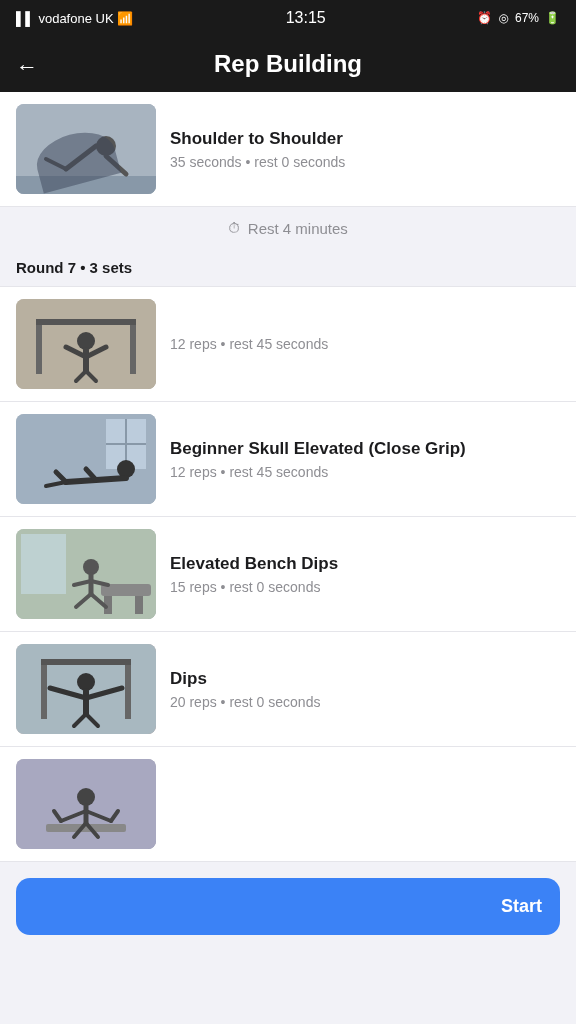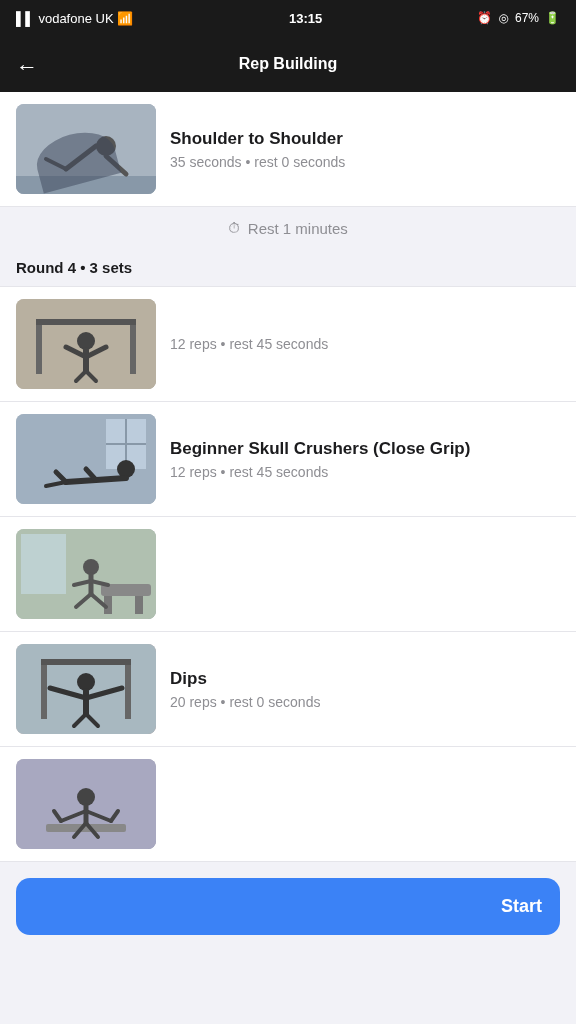--- a/index.html
+++ b/index.html
@@ -19,42 +19,42 @@
       color: #fff;
       display: flex;
       justify-content: space-between;
       align-items: center;
       padding: 6px 16px;
       font-size: 13px;
       font-weight: 500;
       height: 36px;
     }
     .status-left { display: flex; align-items: center; gap: 4px; }
-    .status-center { font-weight: 700; font-size: 13px; }
+    .status-center { font-weight: 400; font-size: 16px; }
     .status-right { display: flex; align-items: center; gap: 6px; font-size: 12px; }
 
     
     .header {
       background: #1a1a1a;
       color: #fff;
       display: flex;
       align-items: center;
       padding: 10px 16px;
       height: 56px;
     }
     .back-btn {
       color: #fff;
       font-size: 22px;
       cursor: pointer;
       margin-right: 12px;
       font-weight: 300;
       line-height: 1;
     }
     .header-title {
-      font-size: 16px;
+      font-size: 24px;
       font-weight: 700;
       flex: 1;
       text-align: center;
       margin-right: 34px;
     }
 
     
     .content {
       background: #0369a1;
     }
@@ -203,25 +203,25 @@
       </svg>
     </div>
     <div class="exercise-info">
       <div class="exercise-name">Shoulder to Shoulder</div>
       <div class="exercise-meta">35 seconds • rest 0 seconds</div>
     </div>
   </div>
 
   <div class="rest-banner">
     <span>⏱</span>
-    <span>Rest 1 minutes</span>
+    <span>Rest 4 minutes</span>
   </div>
 
   <div class="round-header">
-    <span>Round 4 • 3 sets</span>
+    <span>Round 7 • 3 sets</span>
   </div>
 
   <div class="exercise-item">
     <div class="exercise-thumb thumb-2">
       <svg width="140" height="90" viewBox="0 0 140 90" xmlns="http://www.w3.org/2000/svg">
         <rect width="140" height="90" fill="#b8b0a0"></rect>
 
         <rect x="20" y="20" width="6" height="55" fill="#666"></rect>
         <rect x="114" y="20" width="6" height="55" fill="#666"></rect>
         <rect x="20" y="20" width="100" height="6" fill="#555"></rect>
@@ -249,21 +249,21 @@
         <line x1="90" y1="30" x2="130" y2="30" stroke="#8898a8" stroke-width="2"></line>
 
         <ellipse cx="110" cy="55" rx="9" ry="9" fill="#333"></ellipse>
         <line x1="110" y1="64" x2="50" y2="68" stroke="#333" stroke-width="6" stroke-linecap="round"></line>
         <line x1="50" y1="68" x2="40" y2="58" stroke="#333" stroke-width="5" stroke-linecap="round"></line>
         <line x1="50" y1="68" x2="30" y2="72" stroke="#333" stroke-width="4" stroke-linecap="round"></line>
         <line x1="80" y1="66" x2="70" y2="55" stroke="#333" stroke-width="5" stroke-linecap="round"></line>
       </svg>
     </div>
     <div class="exercise-info">
-      <div class="exercise-name">Beginner Skull Crushers (Close Grip)</div>
+      <div class="exercise-name">Beginner Skull Elevated (Close Grip)</div>
       <div class="exercise-meta">12 reps • rest 45 seconds</div>
     </div>
   </div>
 
   <div class="exercise-item">
     <div class="exercise-thumb thumb-4">
       <svg width="140" height="90" viewBox="0 0 140 90" xmlns="http://www.w3.org/2000/svg">
         <rect width="140" height="90" fill="#b0c0b0"></rect>
 
         <rect x="5" y="5" width="45" height="60" fill="#c8dce8" opacity="0.6"></rect>
@@ -272,20 +272,24 @@
         <rect x="88" y="67" width="8" height="18" fill="#777"></rect>
         <rect x="119" y="67" width="8" height="18" fill="#777"></rect>
 
         <ellipse cx="75" cy="38" rx="8" ry="8" fill="#555"></ellipse>
         <line x1="75" y1="46" x2="75" y2="65" stroke="#555" stroke-width="5" stroke-linecap="round"></line>
         <line x1="75" y1="52" x2="92" y2="56" stroke="#555" stroke-width="4" stroke-linecap="round"></line>
         <line x1="75" y1="52" x2="58" y2="56" stroke="#555" stroke-width="4" stroke-linecap="round"></line>
         <line x1="75" y1="65" x2="90" y2="78" stroke="#555" stroke-width="4" stroke-linecap="round"></line>
         <line x1="75" y1="65" x2="60" y2="78" stroke="#555" stroke-width="4" stroke-linecap="round"></line>
       </svg>
+    </div>
+    <div class="exercise-info">
+      <div class="exercise-name">Elevated Bench Dips</div>
+      <div class="exercise-meta">15 reps • rest 0 seconds</div>
     </div>
   </div>
 
   <div class="exercise-item">
     <div class="exercise-thumb thumb-5">
       <svg width="140" height="90" viewBox="0 0 140 90" xmlns="http://www.w3.org/2000/svg">
         <rect width="140" height="90" fill="#a8b8c0"></rect>
 
         <rect x="25" y="15" width="6" height="60" fill="#666"></rect>
         <rect x="109" y="15" width="6" height="60" fill="#666"></rect>

